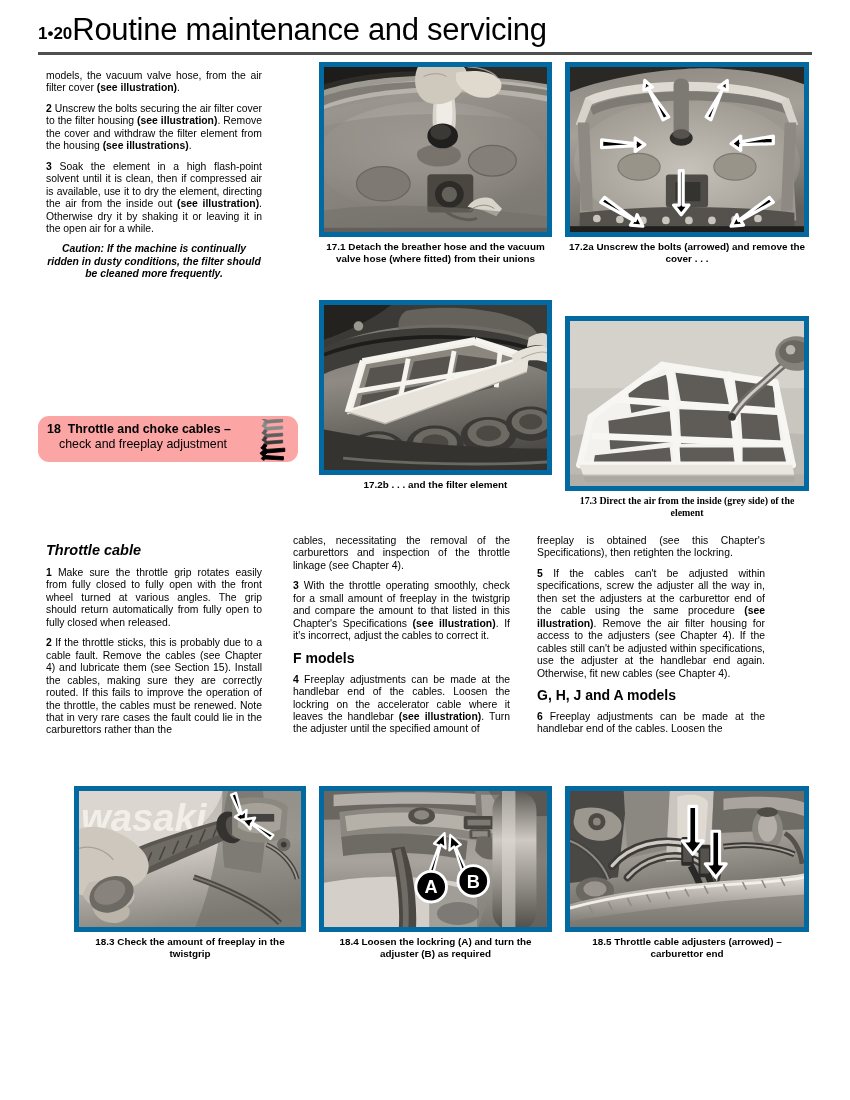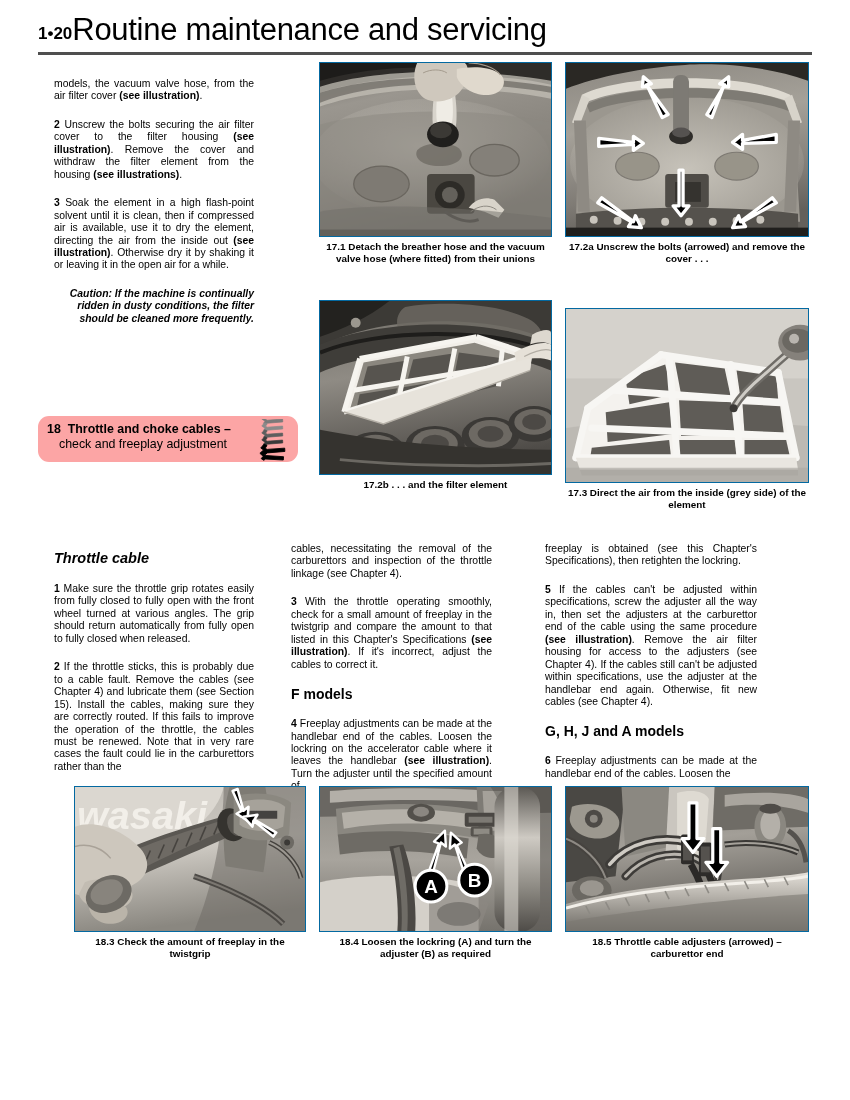--- a/index.html
+++ b/index.html
@@ -56,34 +56,34 @@
 
   
   .col {
     position: absolute;
     font-size: 10.4px;
     line-height: 12.45px;
     text-align: justify;
     text-justify: inter-word;
   }
   .col p {
-    margin: 16px;
+    margin: 8px;
   }
   .col b, .bold { font-weight: bold; }
   .num { font-weight: bold; }
 
   #col-left-top  { left: 38px; top: 62px;  width: 232px; }
-  #col-mid-body  { left: 275px; top: 527px; width: 233px; }
+  #col-mid-body  { left: 285px; top: 527px; width: 233px; }
   #col-right-body{ left: 529px; top: 527px; width: 244px; }
   #col-left-throttle { left: 38px; top: 534px; width: 232px; }
 
   .caution {
     font-weight: bold;
     font-style: italic;
-    text-align: right;
+    text-align: center;
   }
 
   
   .section-box {
     position: absolute;
     left: 38px;
     top: 416px;
     width: 260px;
     height: 46px;
     background: #fca5a5;
@@ -142,41 +142,41 @@
     font-weight: bold;
     margin: 4px 0 2px 0;
     line-height: 15px;
   }
 
   
   .figure { position: absolute; padding-left: 36px; }
   .photo {
     position: relative;
     overflow: hidden;
-    border: 1px solid #0369a1;
+    border: 5px solid #0369a1;
     box-sizing: border-box;
     background: #8e8e8e;
   }
   .photo .inner {
     position: absolute;
     inset: 0;
   }
   .caption {
     font-size: 9.9px;
     font-weight: bold;
     line-height: 11.6px;
     text-align: center;
     margin-top: 4px;
   }
 
   
   #fig-17-1 { left: 283px; top: 62px;  width: 233px; }
   #fig-17-2a{ left: 529px; top: 62px;  width: 244px; }
   #fig-17-2b{ left: 283px; top: 300px; width: 233px; }
-  #fig-17-3 { left: 529px; top: 308px; width: 244px; }
+  #fig-17-3 { left: 529px; top: 316px; width: 244px; font-family: Liberation Serif, serif; }
   #fig-18-3 { left: 38px;  top: 786px; width: 232px; }
   #fig-18-4 { left: 283px; top: 786px; width: 233px; }
   #fig-18-5 { left: 529px; top: 786px; width: 244px; }
 
   .h175 { height: 175px; }
   .h146 { height: 146px; }
 
   svg { display: block; }
 </style>
 </head>

